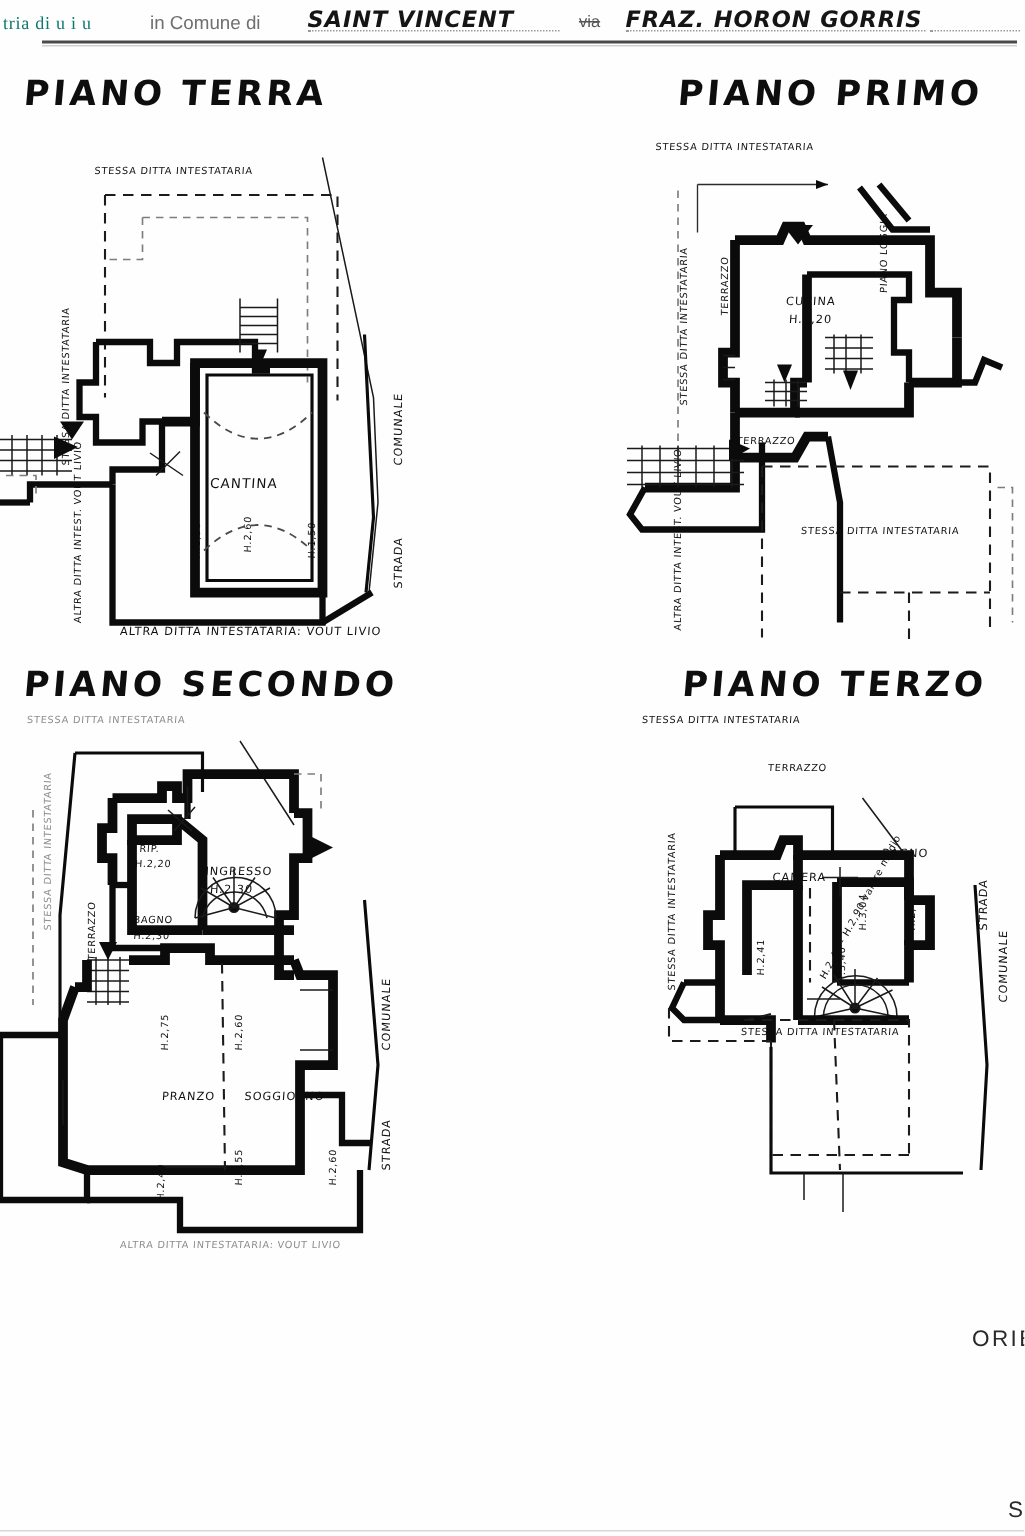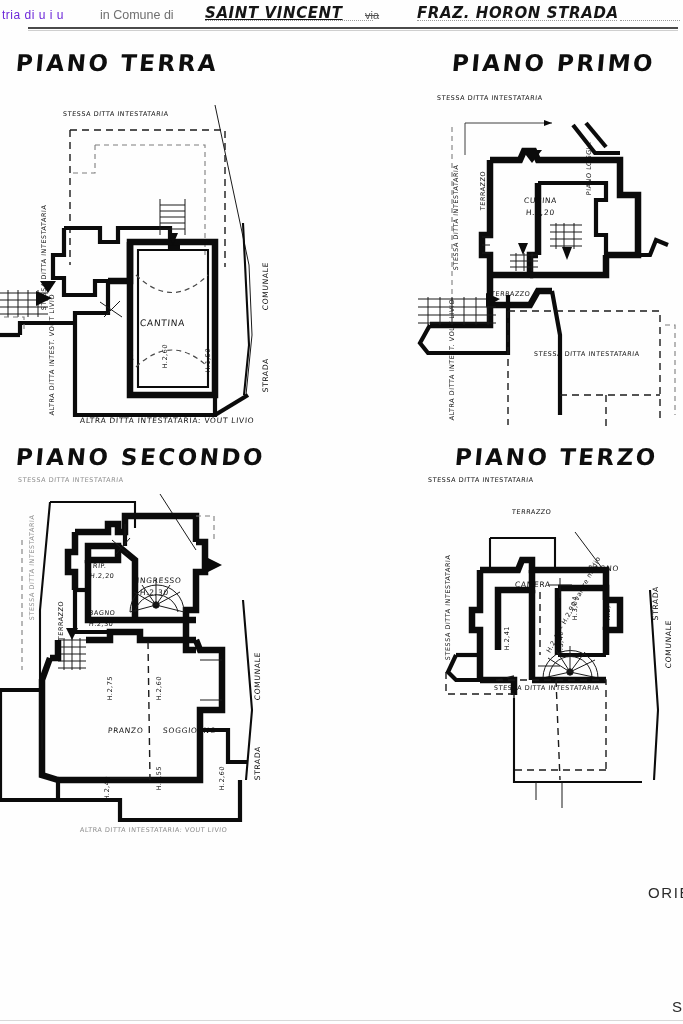--- a/index.html
+++ b/index.html
@@ -22,22 +22,22 @@
   
   .hdr-row {
     position: absolute;
     left: 0; top: 0;
     width: 683px; height: 30px;
   }
   .hdr-faded {
     position: absolute;
     left: 2px; top: 8px;
     font-size: 12px;
-    color: #6d28d9;
-    font-family: Liberation Sans, sans-serif;
+    color: #0f766e;
+    font-family: Liberation Serif, serif;
     letter-spacing: 0.5px;
   }
   .hdr-printed {
     position: absolute;
     top: 8px;
     font-size: 12.5px;
     color: #6f6f6f;
     font-family: "Liberation Sans", sans-serif;
   }
   .hdr-hand {
@@ -126,24 +126,24 @@
   }
 </style>
 </head>
 <body>
 
 <div id="page">
 
   <div class="hdr-row">
     <span class="hdr-faded">tria di u i u</span>
     <span class="hdr-printed" style="left:100px;">in Comune di</span>
-    <span class="hdr-hand" style="left:205px;text-decoration:underline;">SAINT VINCENT</span>
+    <span class="hdr-hand" style="left:205px;">SAINT VINCENT</span>
     <div class="hdr-dots" style="left:205px; top:20px; width:168px;"></div>
-    <span class="hdr-strike" style="left:365px;">via</span>
-    <span class="hdr-hand" style="left:417px;">FRAZ. HORON STRADA</span>
+    <span class="hdr-strike" style="left:386px;">via</span>
+    <span class="hdr-hand" style="left:417px;">FRAZ. HORON GORRIS</span>
     <div class="hdr-dots" style="left:417px; top:20px; width:200px;"></div>
     <div class="hdr-dots" style="left:620px; top:20px; width:60px;"></div>
     <div class="hdr-rule"></div>
     <div class="hdr-rule2"></div>
   </div>
 
   <div class="plan-title" style="left:16px; top:50px;">PIANO TERRA</div>
   <div class="hl xs" style="left:63px; top:110px;">STESSA DITTA INTESTATARIA</div>
   <div class="hl xs rot90" style="left:40px; top:310px;">STESSA DITTA INTESTATARIA</div>
   <div class="hl xs rot90" style="left:48px; top:415px;">ALTRA DITTA INTEST. VOUT LIVIO</div>

